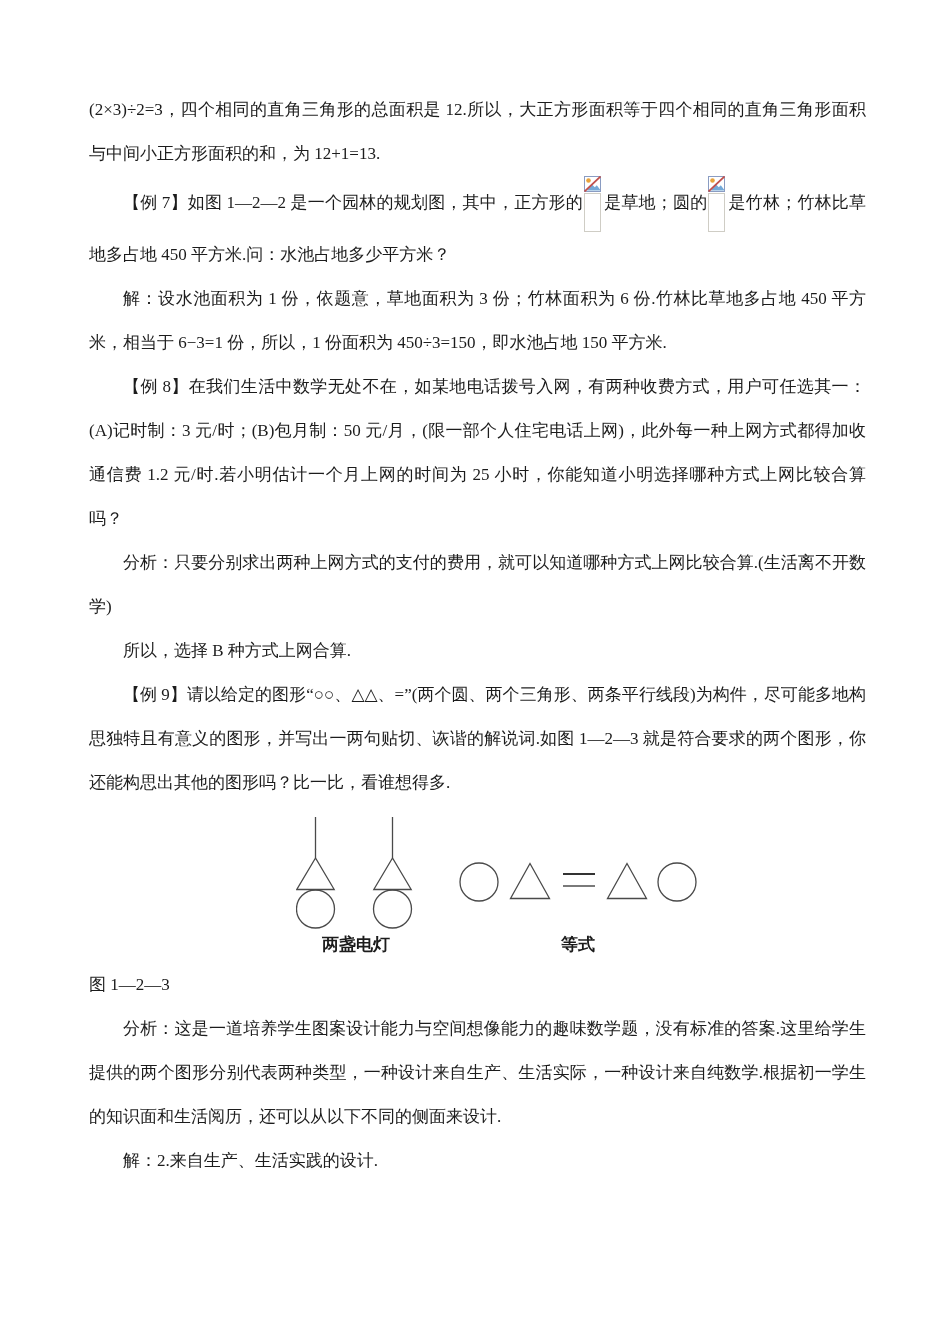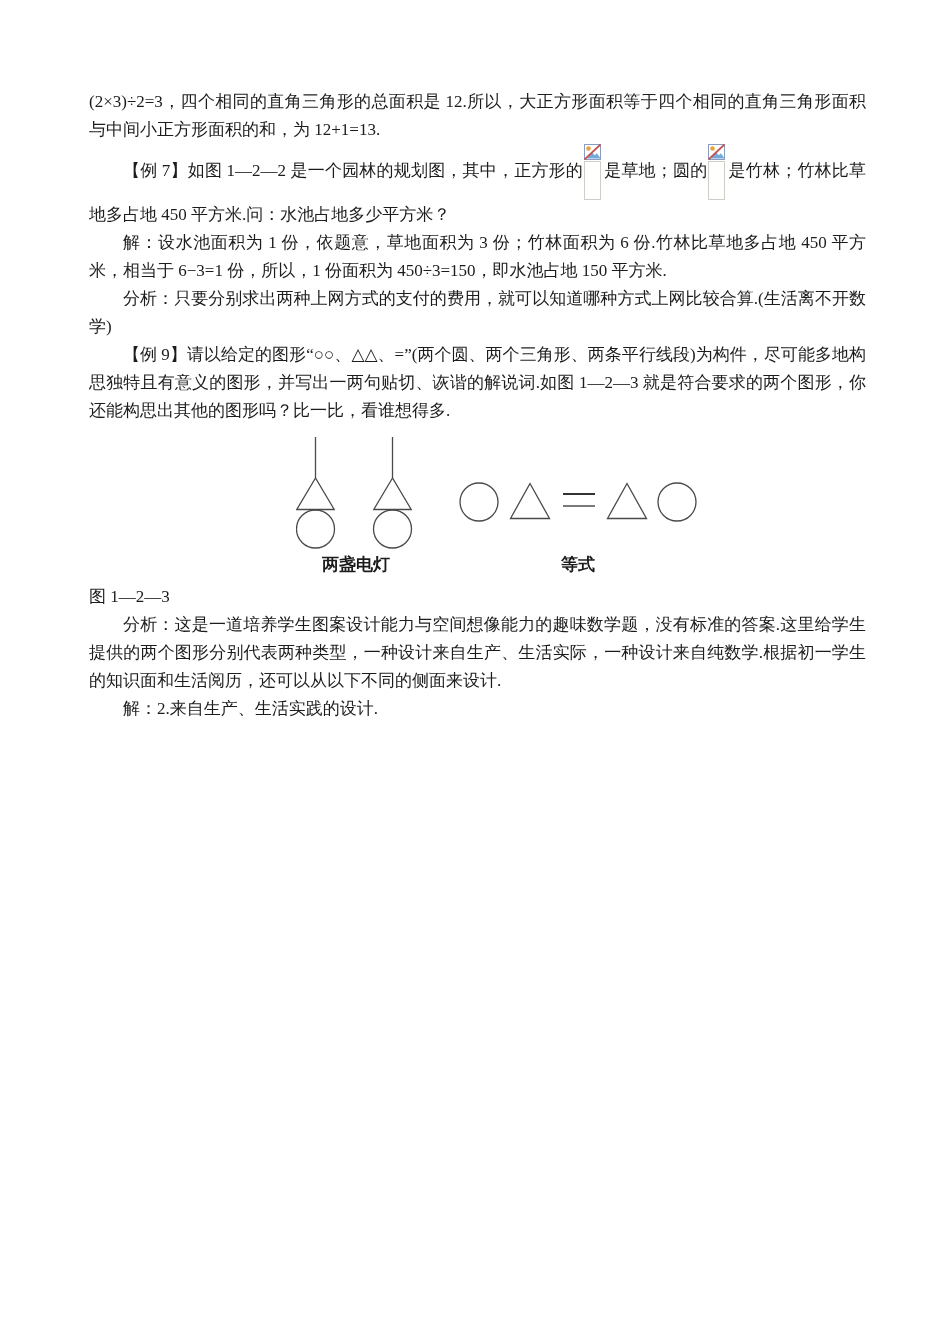--- a/index.html
+++ b/index.html
@@ -12,21 +12,21 @@
     overflow: hidden;
   }
   .page {
     box-sizing: border-box;
     width: 950px;
     padding: 88px 84px 0 89px;
   }
   p {
     margin: 0;
     font-size: 17px;
-    line-height: 28px;
+    line-height: 44px;
     text-align: justify;
   }
   p.ind { text-indent: 2em; }
 
   
   .ph {
     display: inline-block;
     width: 19px; height: 57px;
     vertical-align: middle;
     text-indent: 0;
@@ -88,24 +88,26 @@
             <line x1="0.5" y1="15.5" x2="16.5" y2="0.5" stroke="#c0504d" stroke-width="1.8"></line>
           </svg></span><span class="ph-frame"></span></span><span>是草地；圆的</span><span class="ph"><span class="ph-icon"><svg width="17" height="16" viewBox="0 0 17 16">
             <rect x="0.5" y="0.5" width="16" height="15" fill="#ffffff" stroke="#8a9cc2"></rect>
             <circle cx="4.5" cy="4.5" r="2.3" fill="#e8a33d"></circle>
             <path d="M3,14.5 L8,8.5 L10.8,11.2 L12.8,9.2 L16,13.4 L16,14.5 Z" fill="#74a9d8"></path>
             <line x1="0.5" y1="15.5" x2="16.5" y2="0.5" stroke="#c0504d" stroke-width="1.8"></line>
           </svg></span><span class="ph-frame"></span></span><span>是竹林；竹林比草地多占地 450 平方米.问：水池占地多少平方米？</span></p>
 
   <p class="ind">解：设水池面积为 1 份，依题意，草地面积为 3 份；竹林面积为 6 份.竹林比草地多占地 450 平方米，相当于 6−3=1 份，所以，1 份面积为 450÷3=150，即水池占地 150 平方米.</p>
 
+  <p class="ind">【例 8】在我们生活中数学无处不在，如某地电话拨号入网，有两种收费方式，用户可任选其一：(A)记时制：3 元/时；(B)包月制：50 元/月，(限一部个人住宅电话上网)，此外每一种上网方式都得加收通信费 1.2 元/时.若小明估计一个月上网的时间为 25 小时，你能知道小明选择哪种方式上网比较合算吗？</p>
 
   <p class="ind">分析：只要分别求出两种上网方式的支付的费用，就可以知道哪种方式上网比较合算.(生活离不开数学)</p>
 
 
+  <p class="ind">所以，选择 B 种方式上网合算.</p>
 
   <p class="ind">【例 9】请以给定的图形“○○、△△、=”(两个圆、两个三角形、两条平行线段)为构件，尽可能多地构思独特且有意义的图形，并写出一两句贴切、诙谐的解说词.如图 1—2—3 就是符合要求的两个图形，你还能构思出其他的图形吗？比一比，看谁想得多.</p>
 
   <div class="figure">
     <svg class="svg-lamps" width="120" height="113" viewBox="0 0 120 113" fill="none" stroke="#4a4a4a" stroke-width="1.3">
       <line x1="19.5" y1="0" x2="19.5" y2="41"></line>
       <polygon points="19.5,41 0.8,72.5 38.2,72.5"></polygon>
       <circle cx="19.5" cy="92" r="19"></circle>
       <line x1="96.5" y1="0" x2="96.5" y2="41"></line>
       <polygon points="96.5,41 77.8,72.5 115.2,72.5"></polygon>

